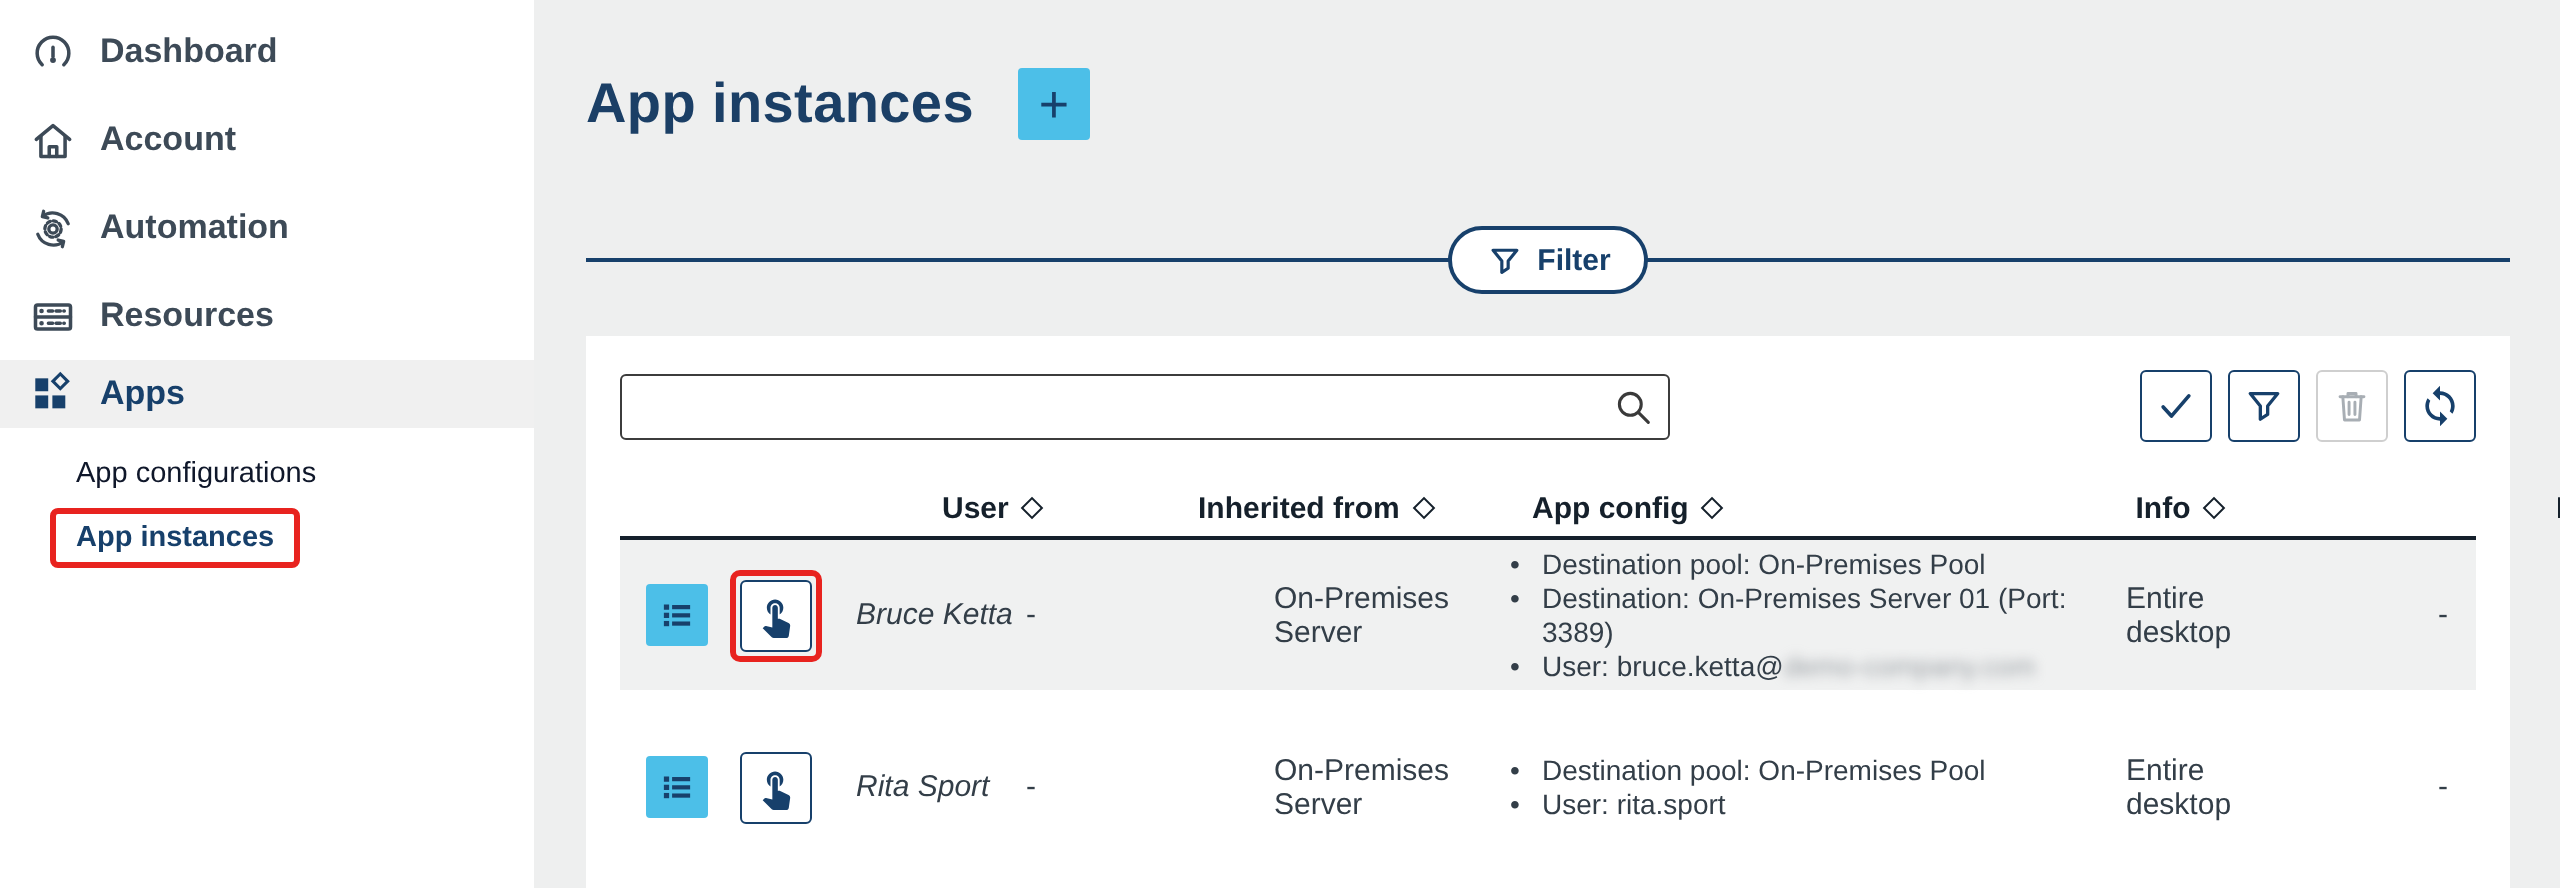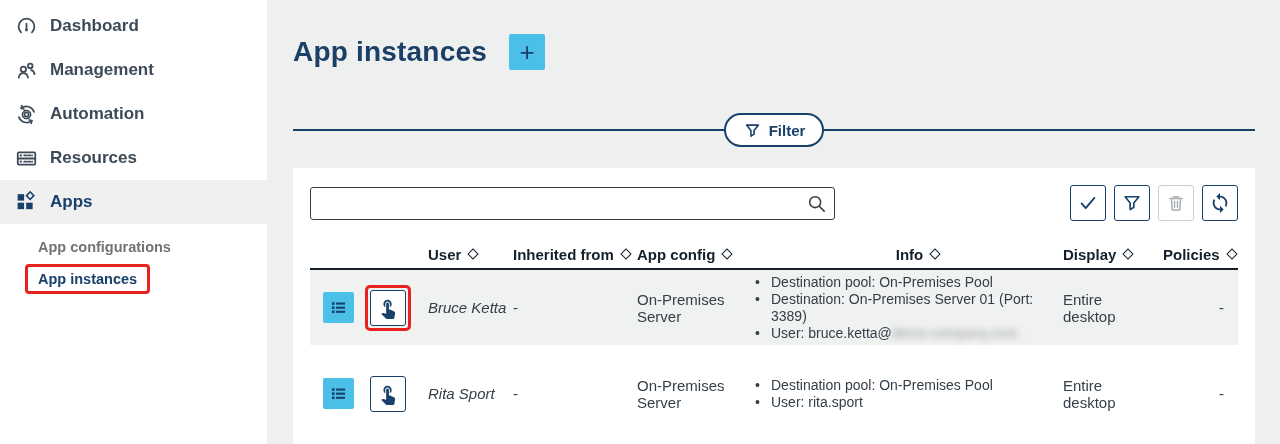--- a/index.html
+++ b/index.html
@@ -15,25 +15,25 @@
     position:absolute; left:0; top:0; width:267px; height:444px;
     background:#ffffff; padding-top:4px;
   }
   .nav-item {
     height:44px; display:flex; align-items:center; gap:11px;
     padding:0 14px; color:#3d4a57; font-size:17px; font-weight:600;
     cursor:pointer;
   }
   .nav-item svg { width:25px; height:25px; flex:0 0 25px; }
   .nav-item.selected {
-    height:44px; background:#f0f0f0; color:#17406b; font-weight:700;
+    height:34px; background:#f0f0f0; color:#17406b; font-weight:700;
   }
   .subnav { padding:14px 0 0 38px; }
   .subnav-item {
-    font-size:14.5px; font-weight:700; color:#737373;
+    font-size:14.5px; font-weight:400; color:#0f172a;
     margin-bottom:6px; cursor:pointer; line-height:18px;
   }
   .subnav-item.active {
     display:inline-block; color:#17406b; font-weight:700;
     border:3px solid #e8231f; border-radius:4px;
     padding:3px 10px; margin-left:-13px; margin-top:2px;
   }
 
   
   .main { position:absolute; left:267px; top:0; right:0; height:444px; }
@@ -82,21 +82,21 @@
   .sq-btn.disabled { border-color:#cfcfcf; color:#a8aeb4; cursor:default; }
 
   
   .grid {
     display:grid;
     grid-template-columns:118px 85px 124px 110px 316px 100px 73px;
   }
   .thead {
     margin-top:19px; height:30px; align-items:center;
     border-bottom:2.5px solid #15202b;
-    color:#15202b; font-size:15px; font-weight:700;
+    color:#15202b; font-size:15px; font-weight:700;gap:43px;
   }
   .th { display:flex; align-items:center; white-space:nowrap; }
   .th.indent { padding-left:25px;justify-content:center; }
   .sort-diamond {
     width:8px; height:8px; border:1.5px solid #15202b;
     transform:rotate(45deg); display:inline-block; margin-left:8px; flex:0 0 8px;
   }
   .trow { align-items:center; font-size:15px; color:#333e48; }
   .trow.striped { background:#f0f1f1; min-height:75px; }
   .trow.plain { min-height:97px; }
@@ -133,26 +133,25 @@
     <div class="nav-item">
       <svg viewBox="0 0 24 24" fill="none" stroke="currentColor" stroke-width="1.7" stroke-linecap="round" stroke-linejoin="round">
           <path d="M6.8 17.6a7.6 7.6 0 1 1 10.4 0"></path>
           <path d="M12 9.3v4.4"></path>
           <circle cx="12" cy="15.4" r="1.4" fill="currentColor" stroke="none"></circle>
         </svg>
       <span>Dashboard</span>
     </div>
     <div class="nav-item">
       <svg viewBox="0 0 24 24" fill="none" stroke="currentColor" stroke-width="1.7" stroke-linecap="round" stroke-linejoin="round">
-          <circle cx="9" cy="10.8" r="2.6"></circle>
-          <path d="M4.6 18.8c.4-2.8 2.1-4.2 4.4-4.2s4 1.4 4.4 4.2"></path>
-          <circle cx="15.6" cy="7.6" r="2.2"></circle>
-          <path d="M16.4 11.6c2 .4 3 1.8 3.3 3.8"></path>
-        </svg>
-      <span>Management</span>
+          <path d="M4 11.2 12 4.6l8 6.6"></path>
+          <path d="M6.2 9.8v9.6h11.6V9.8"></path>
+          <path d="M10.2 19.4v-4.6h3.6v4.6"></path>
+        </svg>
+      <span>Account</span>
     </div>
     <div class="nav-item">
       <svg viewBox="0 0 24 24" fill="none" stroke="currentColor" stroke-width="1.6" stroke-linecap="round" stroke-linejoin="round">
           <path d="M19.3 9.5A8 8 0 0 0 7 5.9"></path>
           <path d="m7.5 3.5-.6 2.6 2.6.6"></path>
           <path d="M4.7 14.5a8 8 0 0 0 12.3 3.6"></path>
           <path d="m16.5 20.5.6-2.6-2.6-.6"></path>
           <circle cx="12" cy="12" r="2"></circle>
           <circle cx="12" cy="12" r="3.9" stroke-dasharray="1.6 1.46"></circle>
         </svg>

